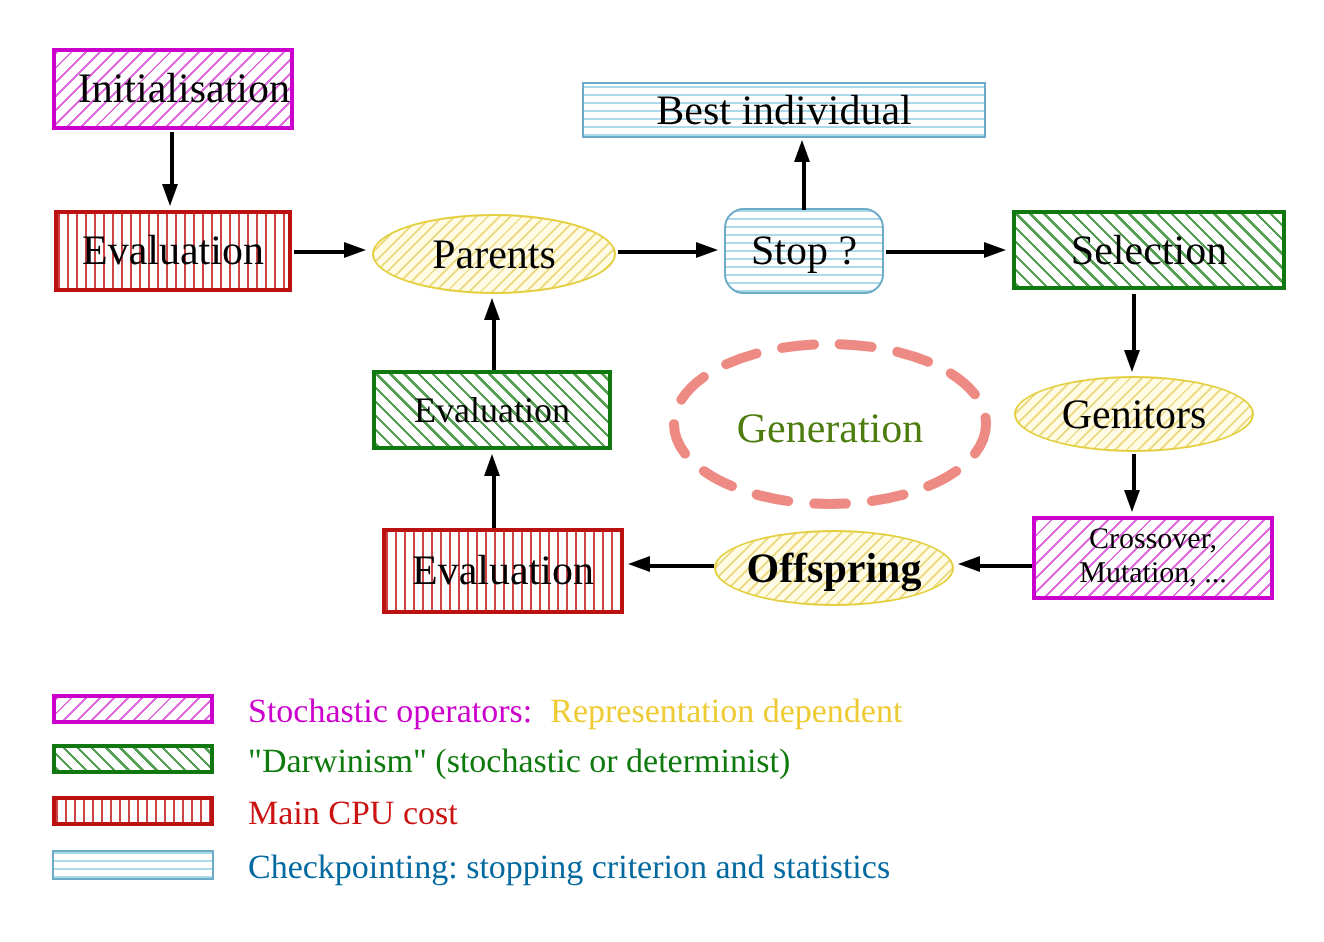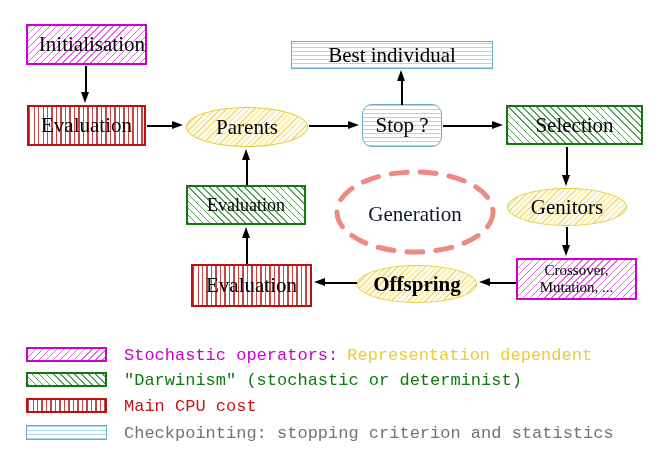--- a/index.html
+++ b/index.html
@@ -40,30 +40,30 @@
   .ahead{position:absolute;width:0;height:0;}
   .ahead.right{border-top:4.5px solid rgba(0,0,0,0);border-bottom:4.5px solid rgba(0,0,0,0);border-left:11px solid #000;}
   .ahead.left{border-top:4.5px solid rgba(0,0,0,0);border-bottom:4.5px solid rgba(0,0,0,0);border-right:11px solid #000;}
   .ahead.down{border-left:4.5px solid rgba(0,0,0,0);border-right:4.5px solid rgba(0,0,0,0);border-top:11px solid #000;}
   .ahead.up{border-left:4.5px solid rgba(0,0,0,0);border-right:4.5px solid rgba(0,0,0,0);border-bottom:11px solid #000;}
   
   #generation-wrap{position:absolute;left:325px;top:164px;width:180px;height:100px;}
   #generation-label{
     position:absolute;left:0;top:0;width:100%;height:100%;
     display:flex;align-items:center;justify-content:center;
-    color:#0f172a;font-size:21px;
+    color:#4d7c0f;font-size:21px;
   }
   
   .swatch{position:absolute;left:26px;width:81px;height:15px;box-sizing:border-box;}
-  .legend-text{position:absolute;left:124px;font-size:17px;white-space:nowrap;font-family:Liberation Mono, monospace;}
+  .legend-text{position:absolute;left:124px;font-size:17px;white-space:nowrap;}
   .t-magenta{color:#cc00cc;}
   .t-yellow{color:#eecb35;margin-left:9px;}
   .t-green{color:#0e7a0e;}
   .t-red{color:#cc1111;}
-  .t-cyan{color:#737373;}
+  .t-cyan{color:#0369a1;}
   .two-line{font-size:15px;line-height:1.15;}
 </style>
 </head>
 <body>
 
 <div id="canvas">
 
   <div class="node box-magenta" style="left:26px;top:24px;width:121px;height:41px;justify-content:flex-end;">
     <span>Initialisation</span>
   </div>

